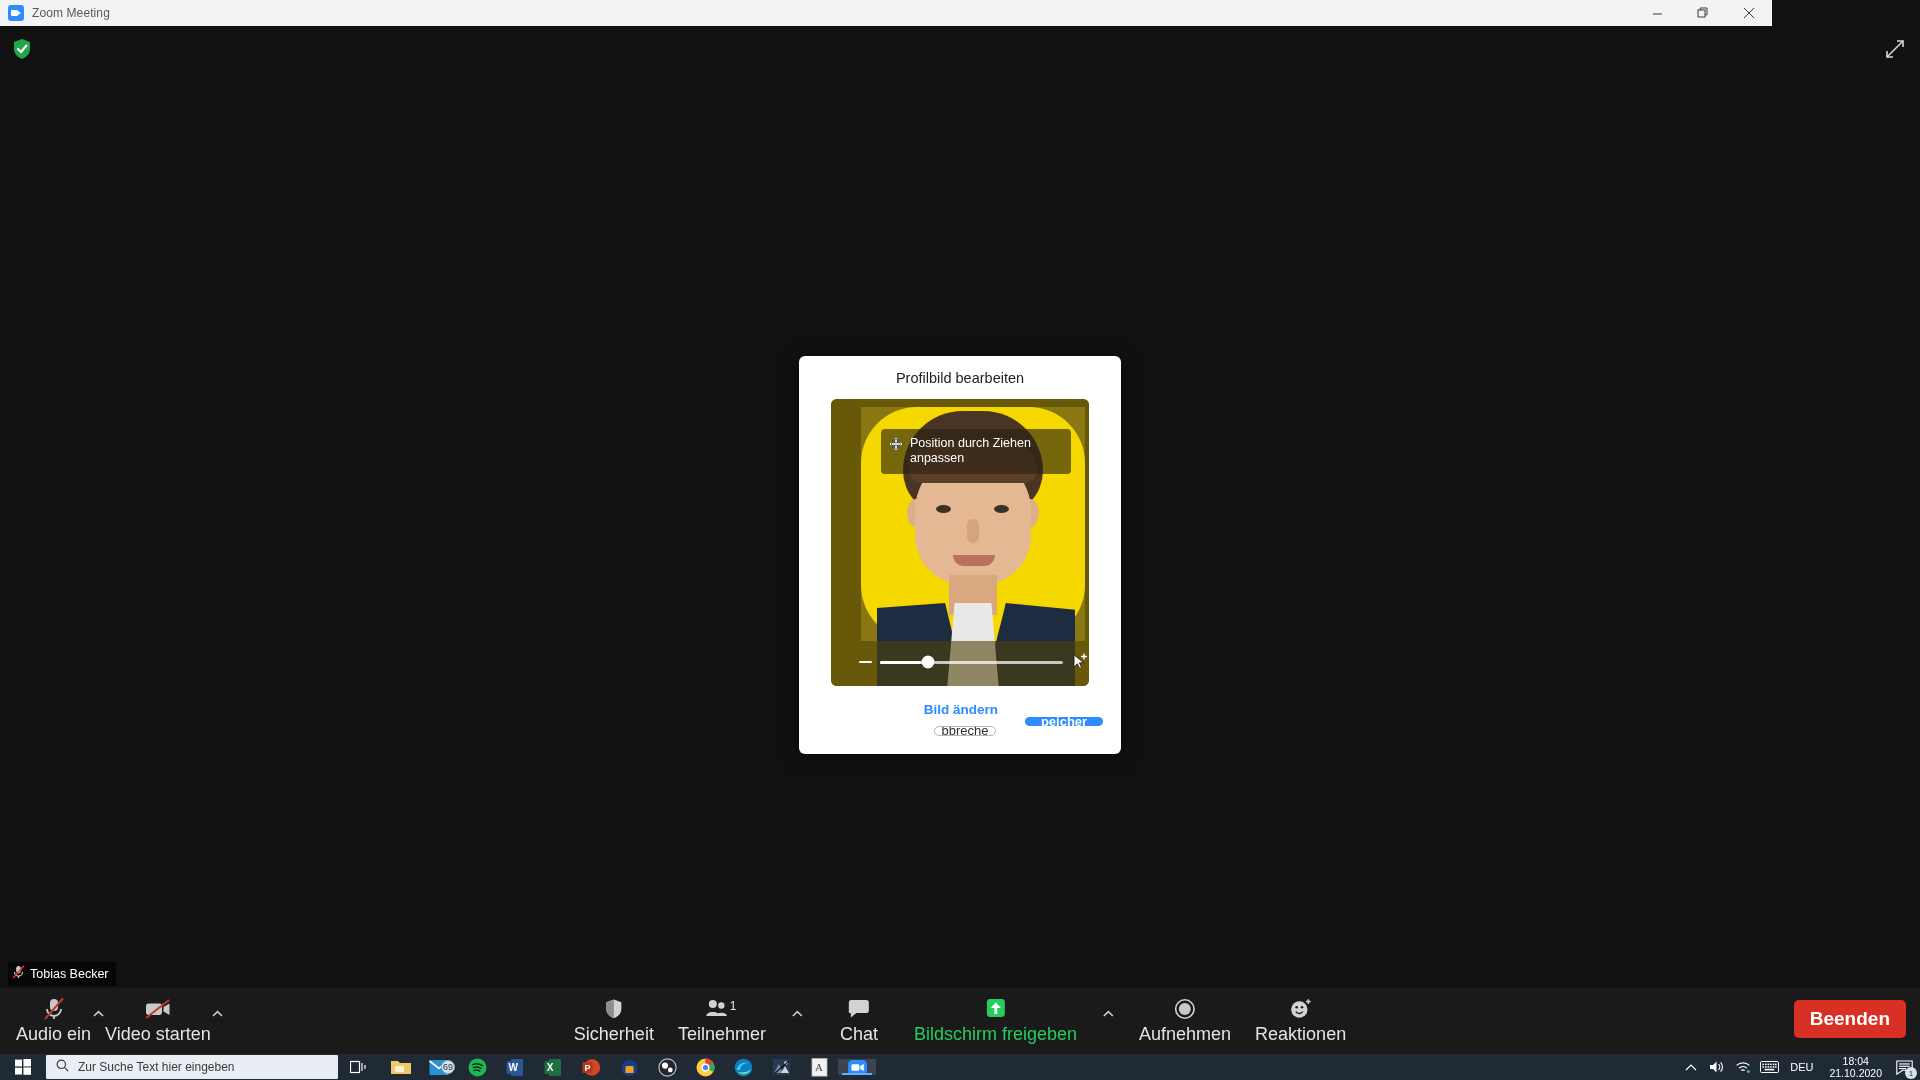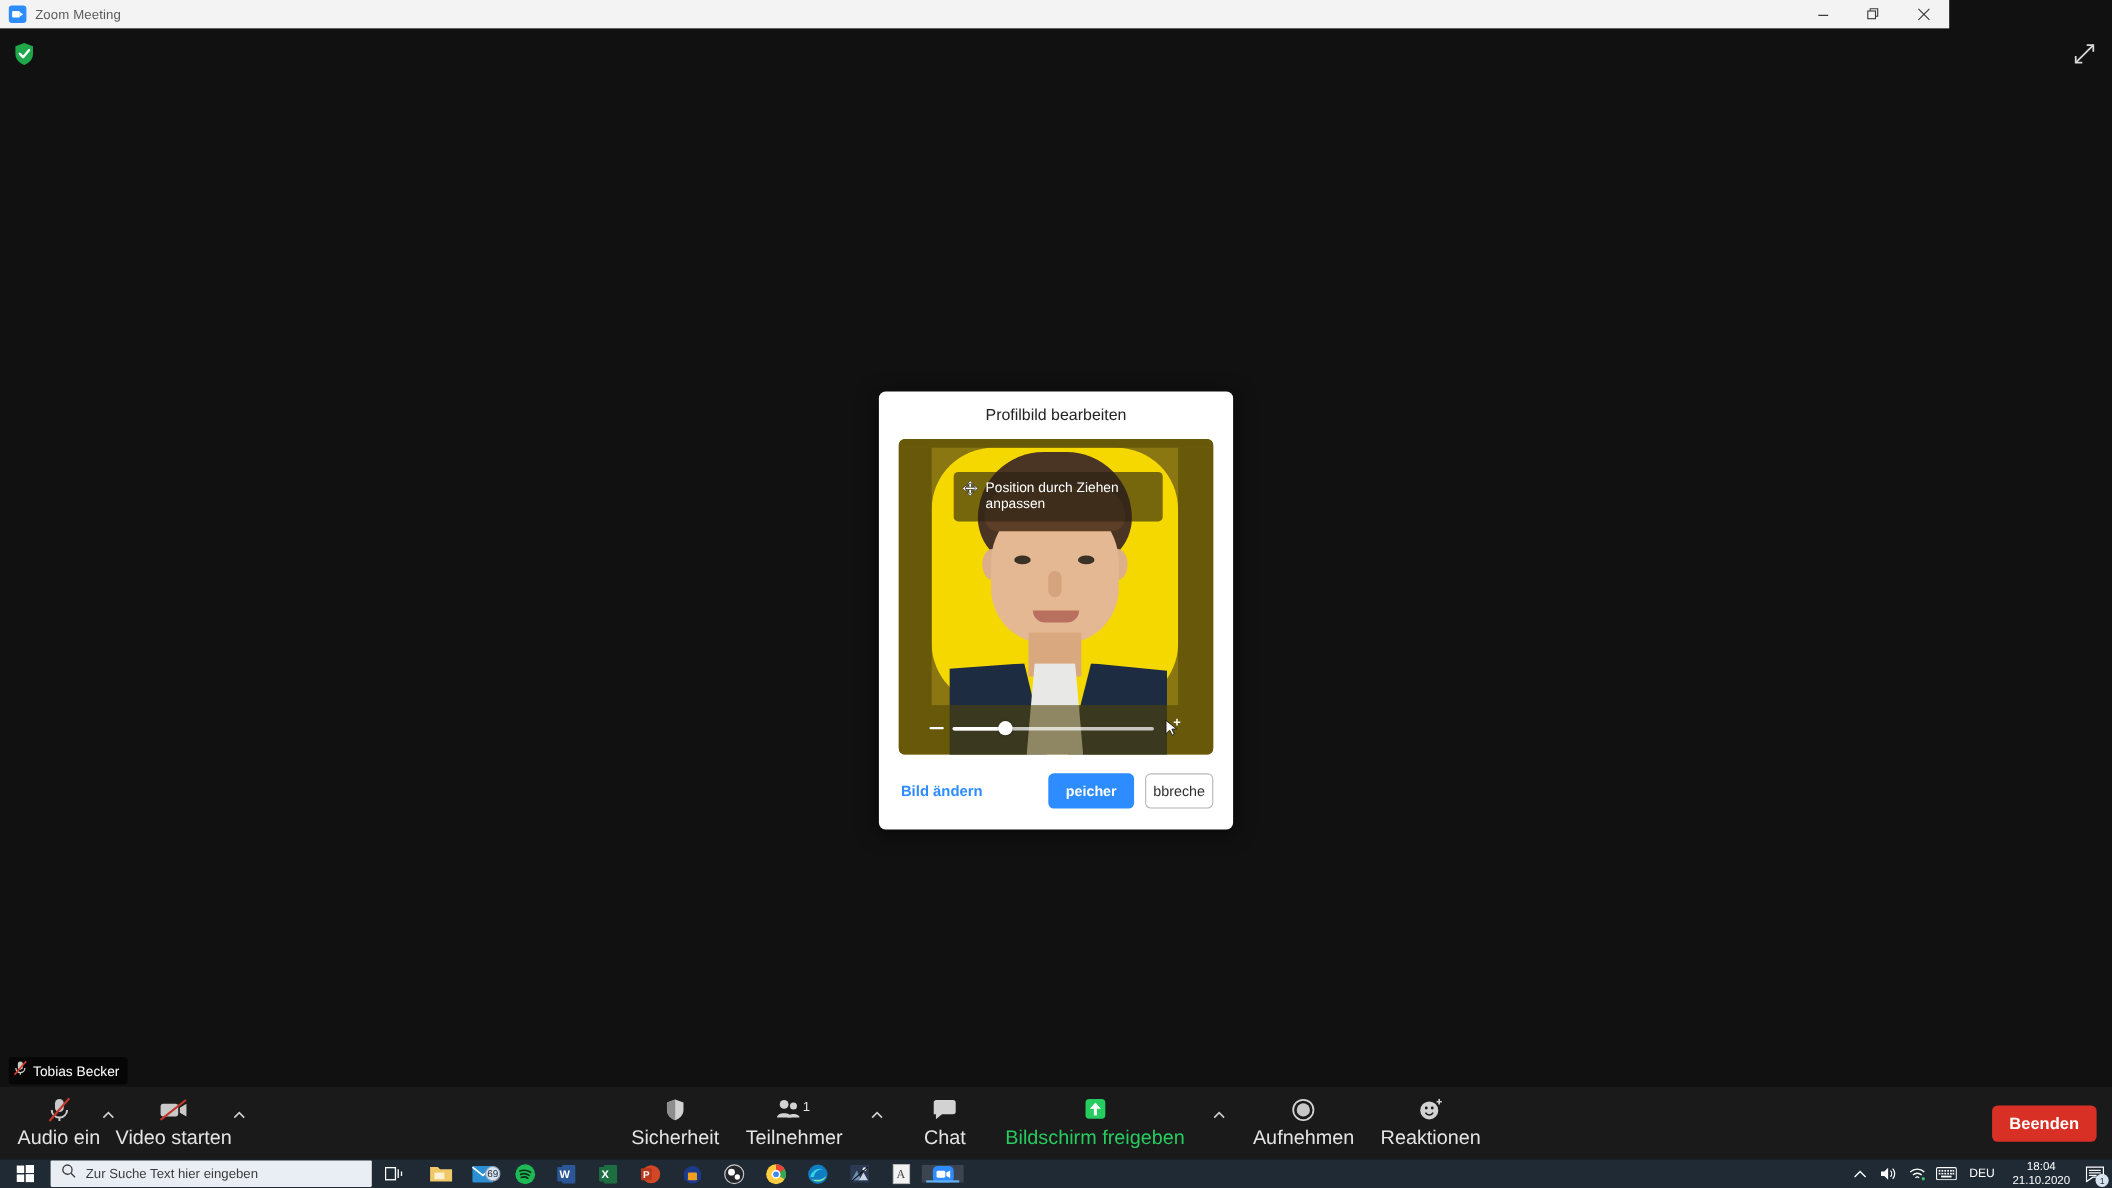--- a/index.html
+++ b/index.html
@@ -58,21 +58,21 @@
     left: 799px; top: 330px; width: 322px; height: 398px;
     background: #ffffff; border-radius: 6px;
     box-shadow: 0 3px 18px rgba(0,0,0,.55);
     display: flex; flex-direction: column; align-items: center;
   }
   .dialog-title {
     margin-top: 14px; font-size: 14.5px; color: #232323; font-weight: 400;
   }
   .crop-wrap {
     position: relative; margin-top: 13px;
-    width: 286px; height: 287px; border-radius: 6px; overflow: hidden;
+    width: 258px; height: 287px; border-radius: 6px; overflow: hidden;
     background: #8a7712;
   }
   
   .photo { position: absolute; inset: 0; background: #8a7712; }
   
   .crop-area {
     position: absolute; left: 30px; top: 8px; width: 224px; height: 234px;
     border-radius: 56px; background: #f5d800; overflow: hidden;
   }
   
@@ -137,21 +137,21 @@
   .thumb {
     position: absolute; left: 26%; top: 50%; transform: translate(-50%,-50%);
     width: 13px; height: 13px; border-radius: 50%; background: #ffffff;
     box-shadow: 0 0 2px rgba(0,0,0,.35);
   }
   .plus-cursor { position: relative; width: 18px; height: 18px; flex: 0 0 auto; }
 
   
   .dialog-actions {
     margin-top: 16px; width: 286px; height: 34px;
-    display: flex; align-items: center;
+    display: flex; align-items: center; flex-direction: column;
   }
   .link-change {
     font-size: 13.5px; font-weight: bold; color: #2d8cff; cursor: pointer;
     margin-left: 2px;
   }
   .btn-save {
     margin-left: auto; width: 78px; height: 32px; border-radius: 5px;
     background: #2d8cff; color: #ffffff; border: none;
     font-size: 13px; font-weight: bold; font-family: "Liberation Sans", sans-serif;
     overflow: hidden; white-space: nowrap; cursor: pointer;
@@ -185,21 +185,21 @@
   .tool-ico { height: 24px; display: flex; align-items: center; justify-content: center; }
   .caret {
     width: 14px; height: 22px; display: flex; align-items: center; justify-content: center;
     cursor: pointer; align-self: center; margin-bottom: 14px;
   }
   .left-tools { display: flex; align-items: flex-end; gap: 0; margin-left: 16px; }
   .center-tools { position: absolute; left: 50%; transform: translateX(-50%); display: flex; align-items: flex-end; gap: 24px; }
   .btn-end {
     position: absolute; right: 14px; bottom: 16px;
     background: #d93025; color: #ffffff; border: none; border-radius: 5px;
-    padding: 8px 16px; font-size: 15px; font-weight: bold;
+    padding: 8px 16px; font-size: 19px; font-weight: bold;
     font-family: "Liberation Sans", sans-serif; cursor: pointer;
   }
   .winbar {
     position: absolute; left: 0; top: 1054px; width: 1920px; height: 26px;
     background: #1f2a35; display: flex; align-items: center;
   }
   .start {
     width: 46px; height: 26px; display: flex; align-items: center; justify-content: center; cursor: pointer;
   }
   .searchbox {

